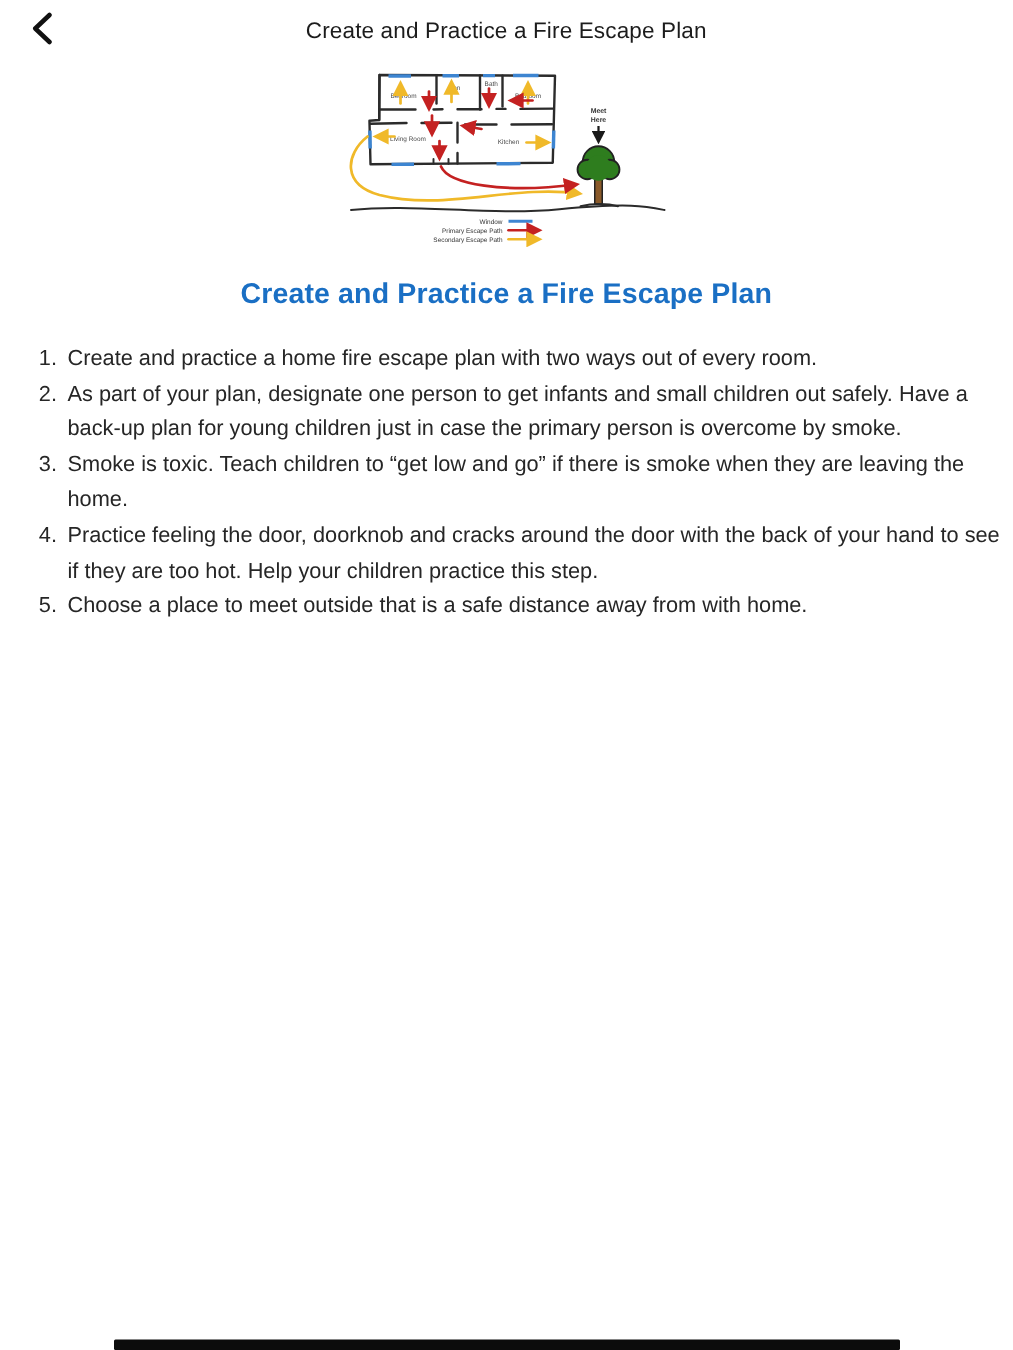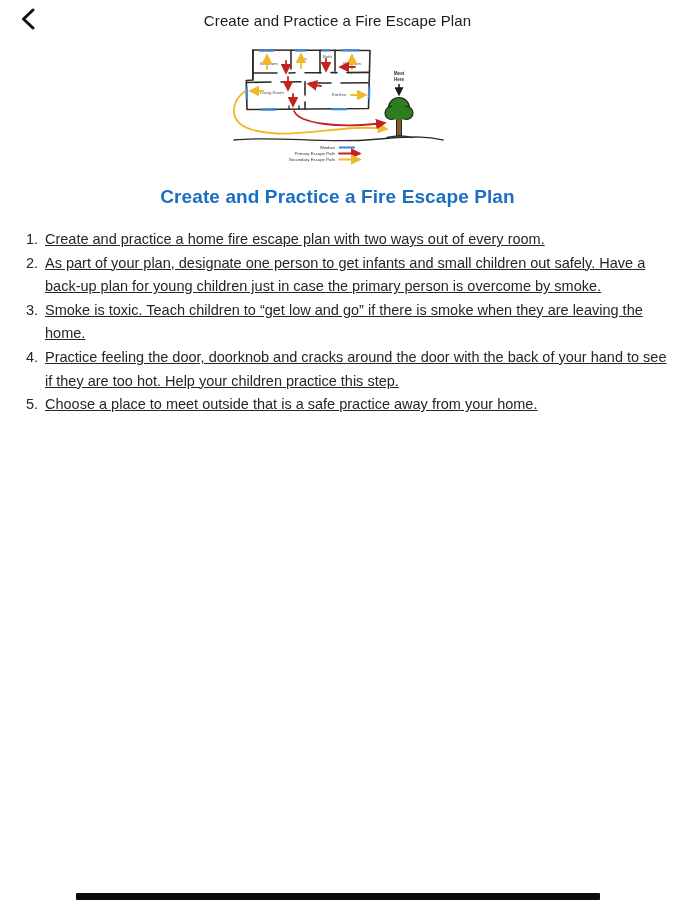--- a/index.html
+++ b/index.html
@@ -15,21 +15,21 @@
   .header-title{font-size:15px;color:#1c1c1c;letter-spacing:.1px;}
   
   .illustration-wrap{width:214px;margin:5px auto 0;}
   .illustration-wrap svg{display:block;}
   
   .page-heading{margin-top:19px;text-align:center;font-size:19px;font-weight:bold;color:#1a6fc4;letter-spacing:.1px;}
   
   .list{margin:20px 8px 0 22px;}
   .li{display:flex;font-size:14.5px;line-height:23.6px;color:#262626;}
   .li .num{width:16px;text-align:right;flex-shrink:0;margin-right:7px;}
-  .li .txt{flex:1;text-decoration:underline;}
+  .li .txt{flex:1;}
   
   .home-indicator{position:absolute;bottom:0;left:50%;transform:translateX(-50%);width:524px;height:7px;background:#0c0c0c;border-radius:1px;}
   
   .wall{stroke:#2b2b2b;stroke-width:1.6;fill:none;stroke-linecap:round;stroke-linejoin:round;}
   .wall-thin{stroke:#2b2b2b;stroke-width:1.3;fill:none;stroke-linecap:round;}
   .win{stroke-width:2.3;stroke-linecap:butt;}
   .red-a{stroke-width:1.8;fill:none;stroke-linecap:round;}
   .yel-a{stroke-width:1.8;fill:none;stroke-linecap:round;}
   .blk-a{stroke:#1a1a1a;stroke-width:1.5;fill:none;}
   .room-label{font-size:4.3px;fill:#4a4a4a;text-anchor:middle;}
@@ -158,17 +158,17 @@
   <div class="li">
     <span class="num">3.</span>
     <span class="txt">Smoke is toxic. Teach children to “get low and go” if there is smoke when they are leaving the home.</span>
   </div>
   <div class="li">
     <span class="num">4.</span>
     <span class="txt">Practice feeling the door, doorknob and cracks around the door with the back of your hand to see if they are too hot. Help your children practice this step.</span>
   </div>
   <div class="li">
     <span class="num">5.</span>
-    <span class="txt">Choose a place to meet outside that is a safe practice away from your home.</span>
+    <span class="txt">Choose a place to meet outside that is a safe distance away from with home.</span>
   </div>
 </div>
 
 <div class="home-indicator"></div>
 
 </body></html>

